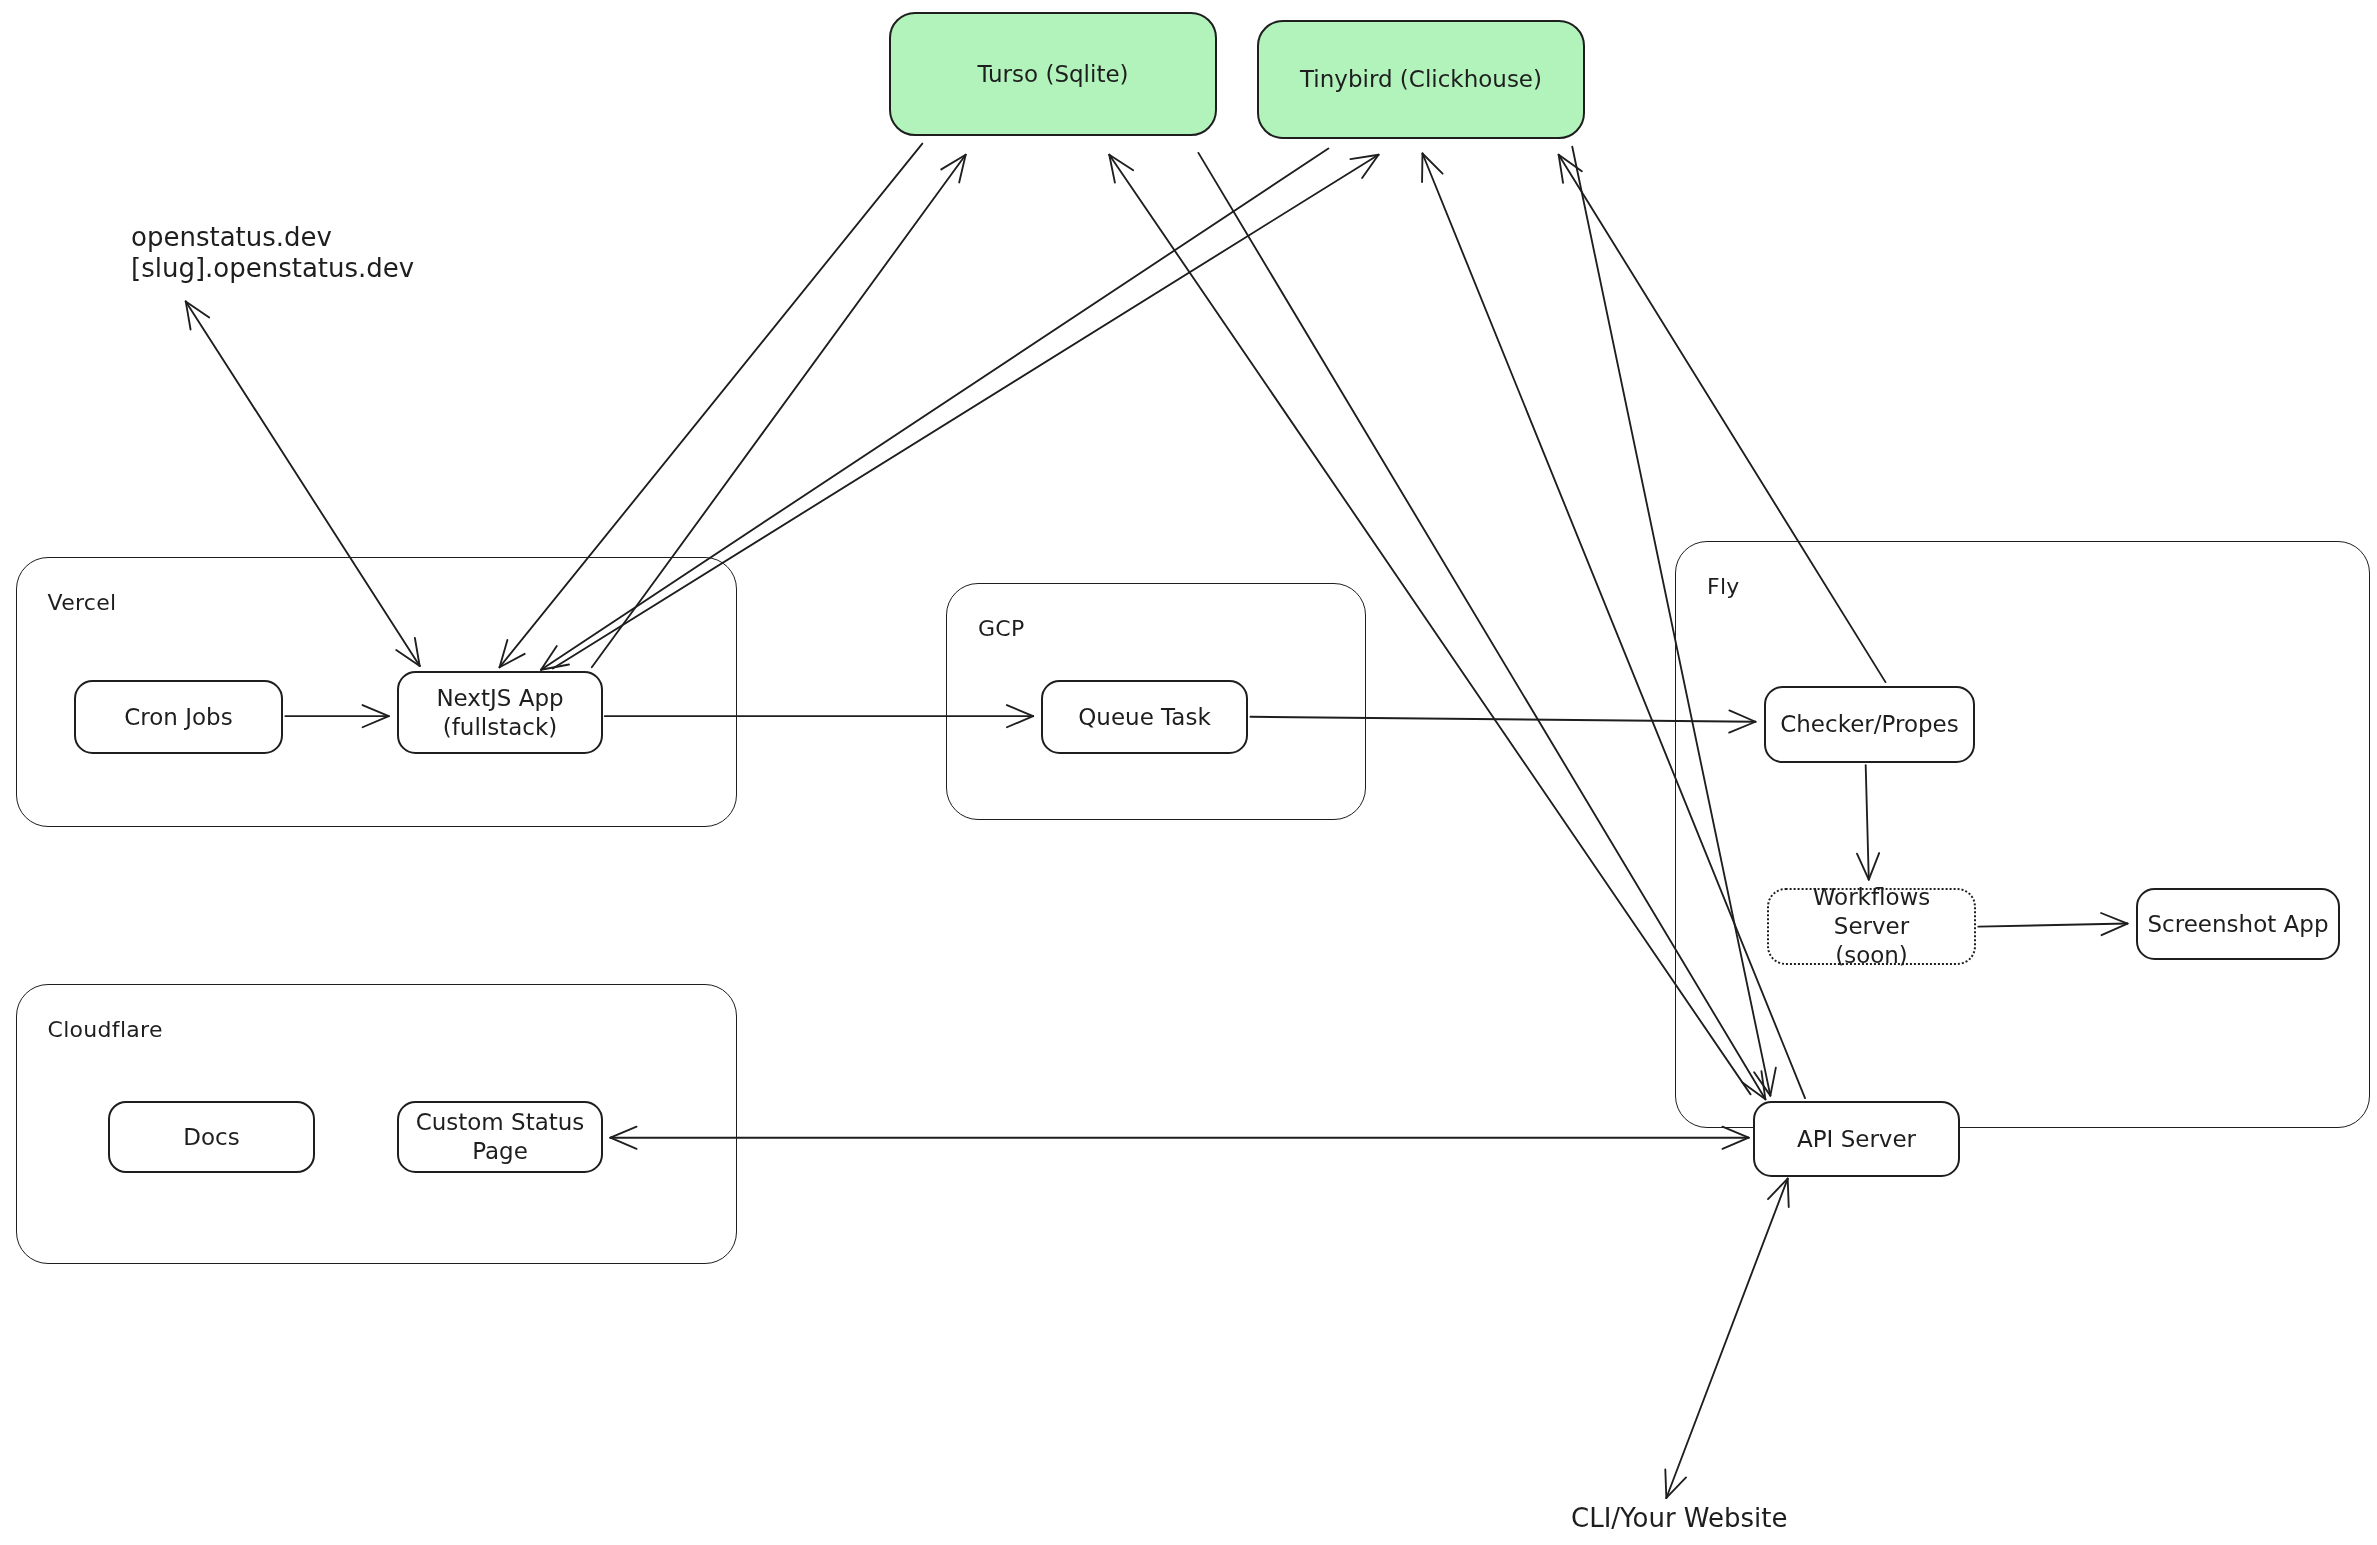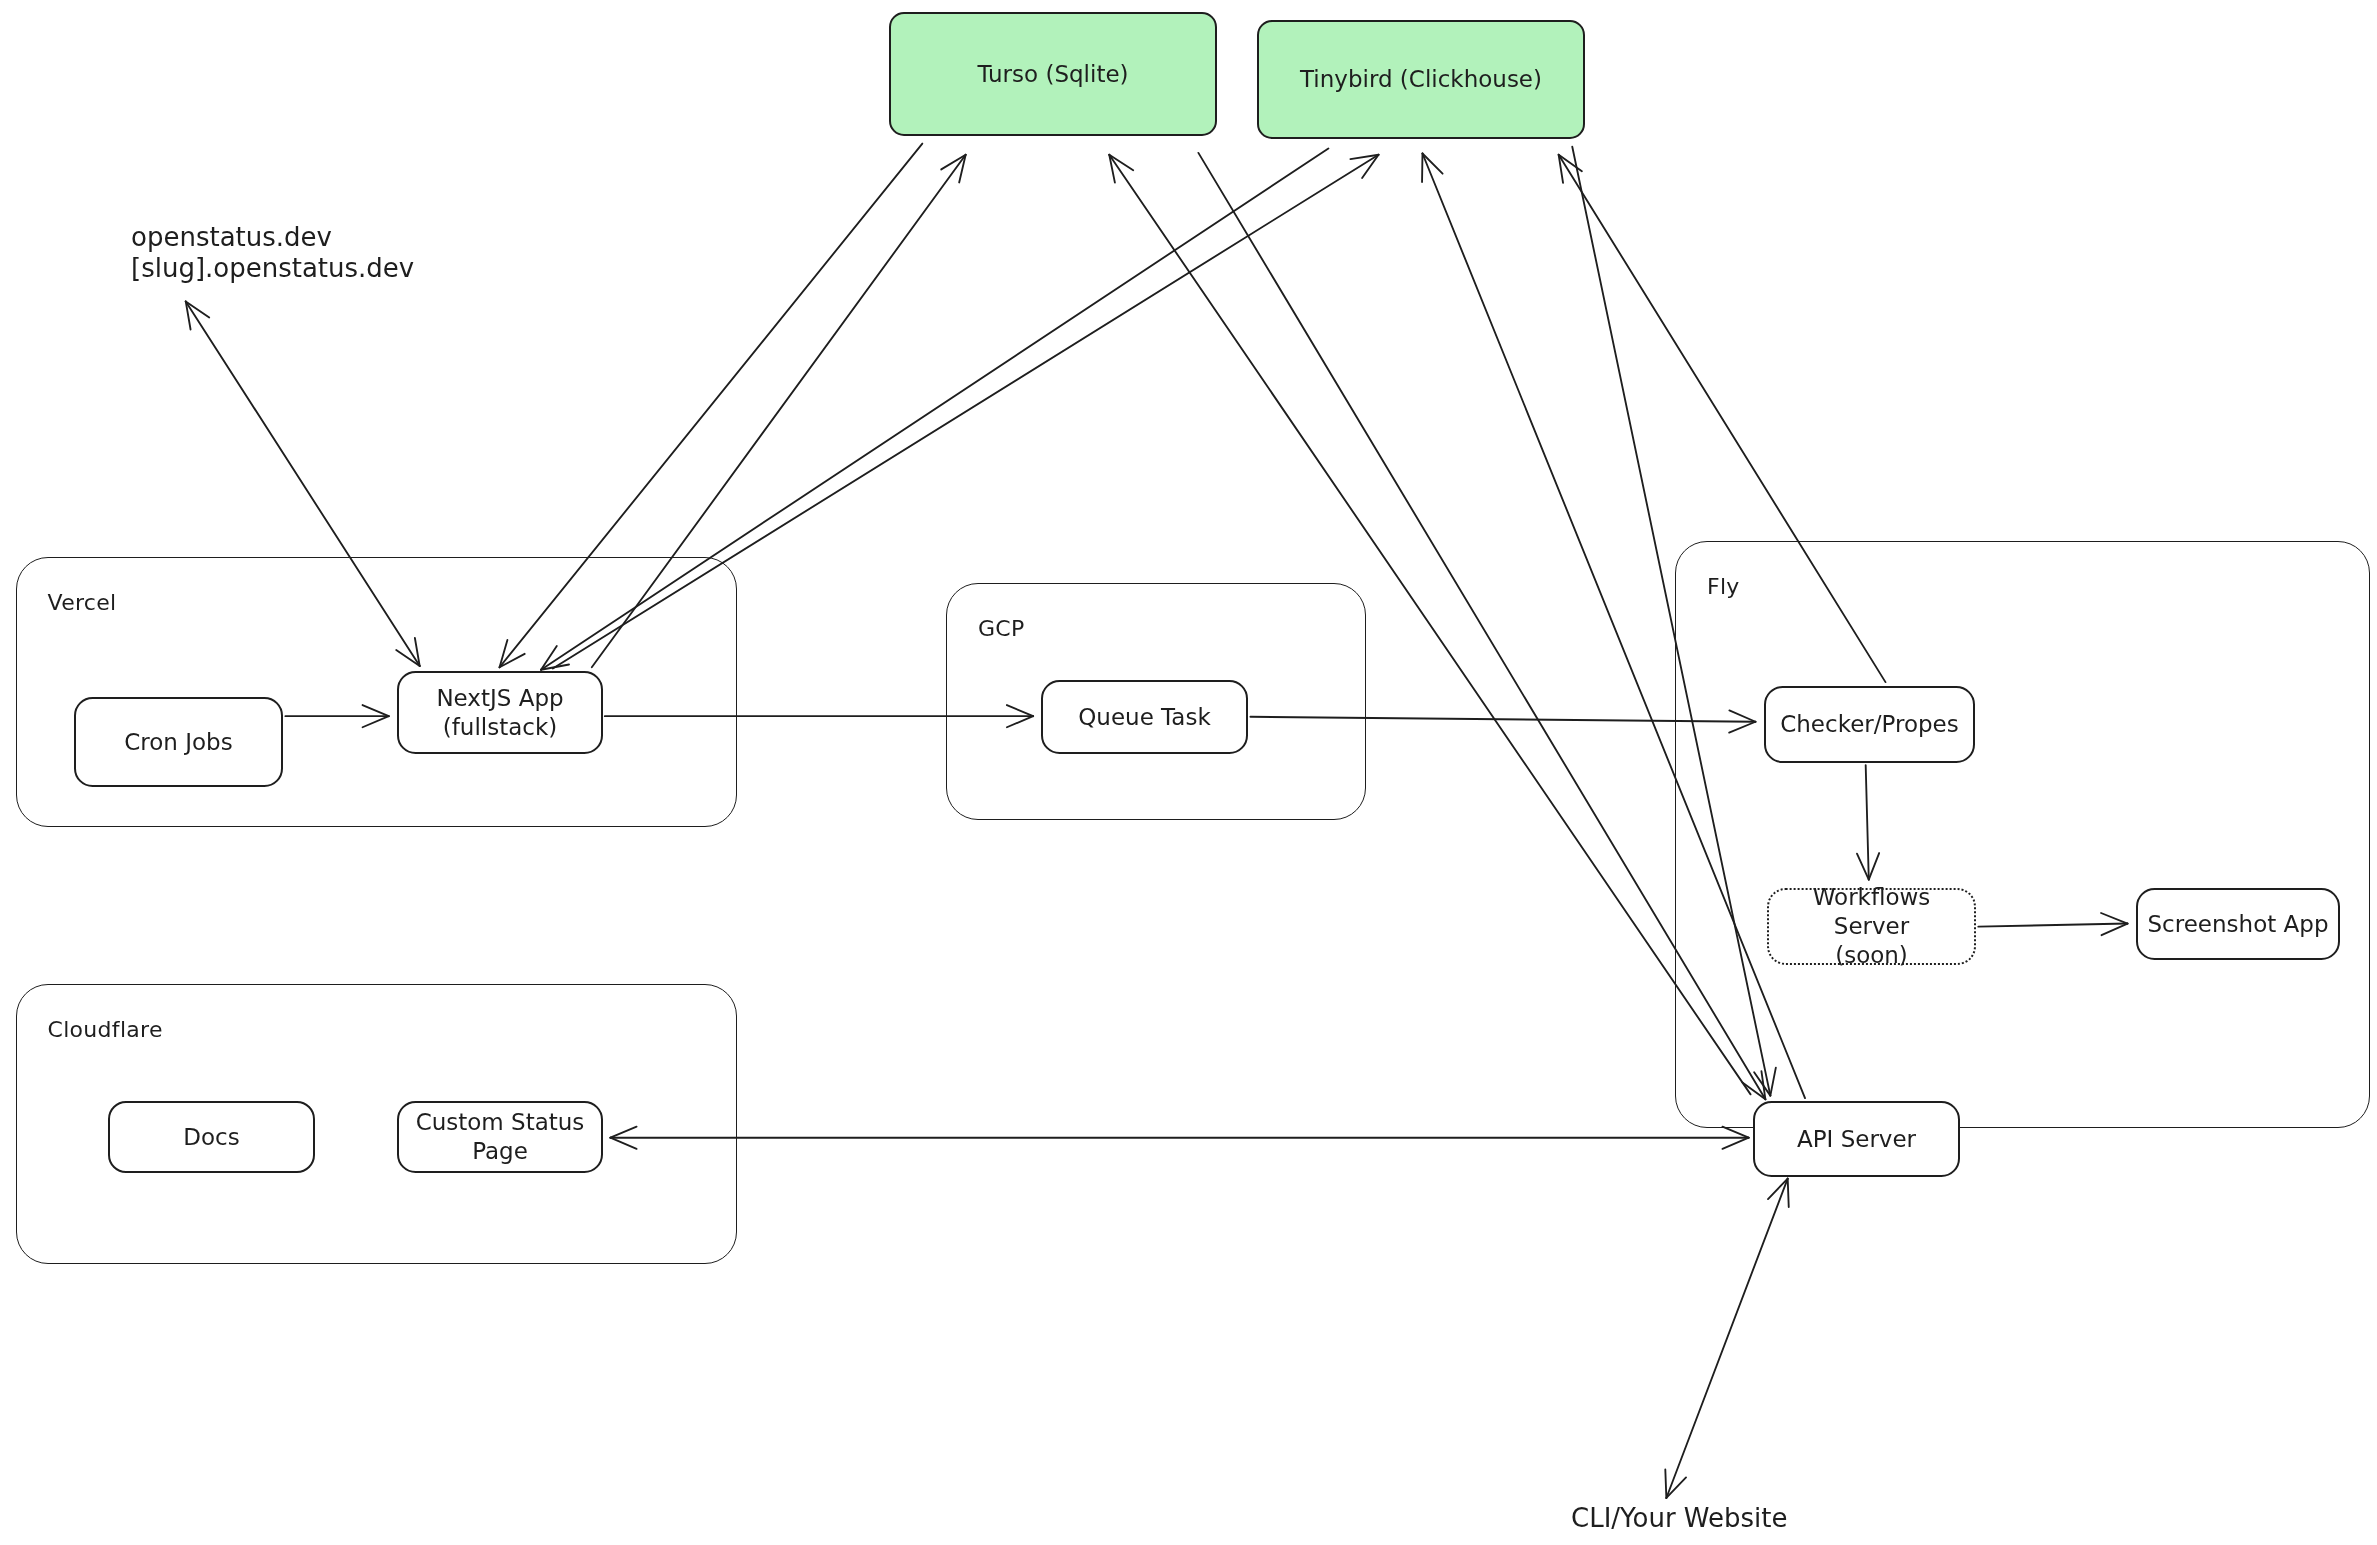--- a/index.html
+++ b/index.html
@@ -46,38 +46,38 @@
     text-align: center;
   }
   .node .label {
     font-size: 23px;
     line-height: 1.25;
     white-space: pre-line;
     padding: 0 7.4px;
   }
   .node.db {
     background: var(--green);
-    border-radius: 15px;
+    border-radius: 26px;
     border-width: 2.5px;
   }
   .node.dotted { border: 2.5px dotted var(--stroke); }
 
   
   .free-text {
     position: absolute;
     font-size: 26px;
     line-height: 1.18;
     white-space: pre-line;
   }
 
   
   #node-turso        { left: 889px; top: 12.4px;   width: 328px;  height: 124px; }
   #node-tinybird     { left: 1257px; top: 20px;   width: 328px;  height: 119px; }
   #container-vercel  { left: 15.5px;   top: 557px;  width: 721px; height: 270px; padding-left: 32px; }
-  #node-cron         { left: 74px;  top: 680px; width: 209px;  height: 90px; margin-top: 17px; }
+  #node-cron         { left: 74px;  top: 680px; width: 209px;  height: 74px; }
   #node-nextjs       { left: 397px;  top: 671px; width: 206px;  height: 83px; justify-content: center; }
   #container-gcp     { left: 946px; top: 583px;  width: 420px;  height: 237px; padding-left: 13px; }
   #node-queue        { left: 1041px; top: 680px; width: 207px;  height: 74px; }
   #container-fly     { left: 1675px; top: 541px;  width: 695px; height: 587px; }
   #node-checker      { left: 1764px; top: 686px; width: 211px;  height: 77px; }
   #node-workflows    { left: 1767px; top: 888px; width: 209px;  height: 77px; }
   #node-screenshot   { left: 2136px; top: 888px; width: 204px;  height: 72px; }
   #node-api          { left: 1753px; top: 1101px; width: 207px;  height: 76px; }
   #container-cloudflare { left: 15.5px; top: 984px; width: 721px; height: 280px; }
   #node-docs         { left: 108px;  top: 1101px; width: 207px;  height: 72px; border-radius: 18px; }

